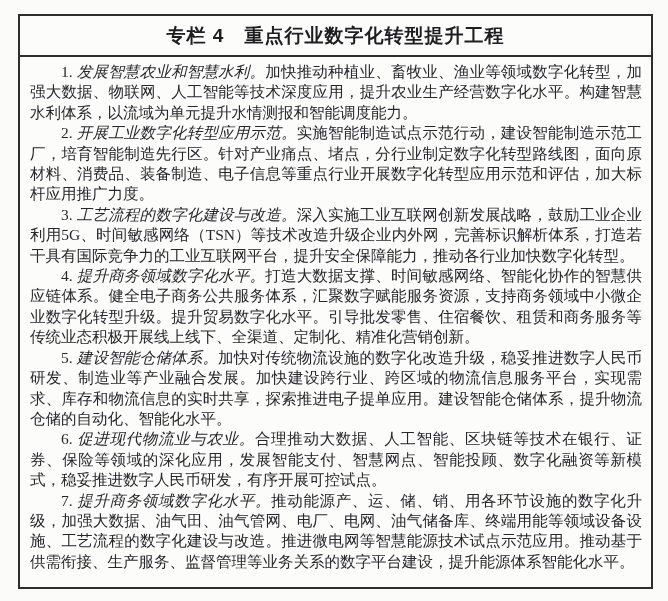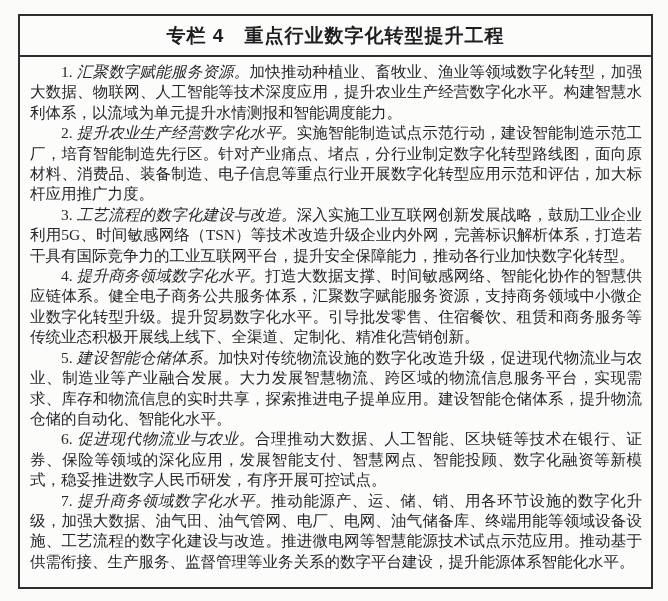--- a/index.html
+++ b/index.html
@@ -58,28 +58,28 @@
     font-style: italic; 
   }
 </style>
 </head>
 <body>
 
 <div class="page">
   <div class="column-box">
     <div class="box-title">专栏 4　重点行业数字化转型提升工程</div>
     <div class="box-body">
-  <p><span class="para-num">1. </span><span class="para-lead">汇聚数字赋能服务资源。</span><span class="para-text">加快推动种植业、畜牧业、渔业等领域数字化转型，加强大数据、物联网、人工智能等技术深度应用，提升农业生产经营数字化水平。构建智慧水利体系，以流域为单元提升水情测报和智能调度能力。</span></p>
+  <p><span class="para-num">1. </span><span class="para-lead">发展智慧农业和智慧水利。</span><span class="para-text">加快推动种植业、畜牧业、渔业等领域数字化转型，加强大数据、物联网、人工智能等技术深度应用，提升农业生产经营数字化水平。构建智慧水利体系，以流域为单元提升水情测报和智能调度能力。</span></p>
 
-  <p><span class="para-num">2. </span><span class="para-lead">提升农业生产经营数字化水平。</span><span class="para-text">实施智能制造试点示范行动，建设智能制造示范工厂，培育智能制造先行区。针对产业痛点、堵点，分行业制定数字化转型路线图，面向原材料、消费品、装备制造、电子信息等重点行业开展数字化转型应用示范和评估，加大标杆应用推广力度。</span></p>
+  <p><span class="para-num">2. </span><span class="para-lead">开展工业数字化转型应用示范。</span><span class="para-text">实施智能制造试点示范行动，建设智能制造示范工厂，培育智能制造先行区。针对产业痛点、堵点，分行业制定数字化转型路线图，面向原材料、消费品、装备制造、电子信息等重点行业开展数字化转型应用示范和评估，加大标杆应用推广力度。</span></p>
 
   <p><span class="para-num">3. </span><span class="para-lead">工艺流程的数字化建设与改造。</span><span class="para-text">深入实施工业互联网创新发展战略，鼓励工业企业利用5G、时间敏感网络（TSN）等技术改造升级企业内外网，完善标识解析体系，打造若干具有国际竞争力的工业互联网平台，提升安全保障能力，推动各行业加快数字化转型。</span></p>
 
   <p><span class="para-num">4. </span><span class="para-lead">提升商务领域数字化水平。</span><span class="para-text">打造大数据支撑、时间敏感网络、智能化协作的智慧供应链体系。健全电子商务公共服务体系，汇聚数字赋能服务资源，支持商务领域中小微企业数字化转型升级。提升贸易数字化水平。引导批发零售、住宿餐饮、租赁和商务服务等传统业态积极开展线上线下、全渠道、定制化、精准化营销创新。</span></p>
 
-  <p><span class="para-num">5. </span><span class="para-lead">建设智能仓储体系。</span><span class="para-text">加快对传统物流设施的数字化改造升级，促进现代物流业与农业、制造业等产业融合发展。大力发展智慧物流、跨区域的物流信息服务平台，实现需求、库存和物流信息的实时共享，探索推进电子提单应用。建设智能仓储体系，提升物流仓储的自动化、智能化水平。</span></p>
+  <p><span class="para-num">5. </span><span class="para-lead">建设智能仓储体系。</span><span class="para-text">加快对传统物流设施的数字化改造升级，稳妥推进数字人民币研发、制造业等产业融合发展。加快建设跨行业、跨区域的物流信息服务平台，实现需求、库存和物流信息的实时共享，探索推进电子提单应用。建设智能仓储体系，提升物流仓储的自动化、智能化水平。</span></p>
 
   <p><span class="para-num">6. </span><span class="para-lead">促进现代物流业与农业。</span><span class="para-text">合理推动大数据、人工智能、区块链等技术在银行、证券、保险等领域的深化应用，发展智能支付、智慧网点、智能投顾、数字化融资等新模式，稳妥推进数字人民币研发，有序开展可控试点。</span></p>
 
   <p><span class="para-num">7. </span><span class="para-lead">提升商务领域数字化水平。</span><span class="para-text">推动能源产、运、储、销、用各环节设施的数字化升级，加强大数据、油气田、油气管网、电厂、电网、油气储备库、终端用能等领域设备设施、工艺流程的数字化建设与改造。推进微电网等智慧能源技术试点示范应用。推动基于供需衔接、生产服务、监督管理等业务关系的数字平台建设，提升能源体系智能化水平。</span></p>
 </div>
   </div>
 </div>
 
 </body></html>

